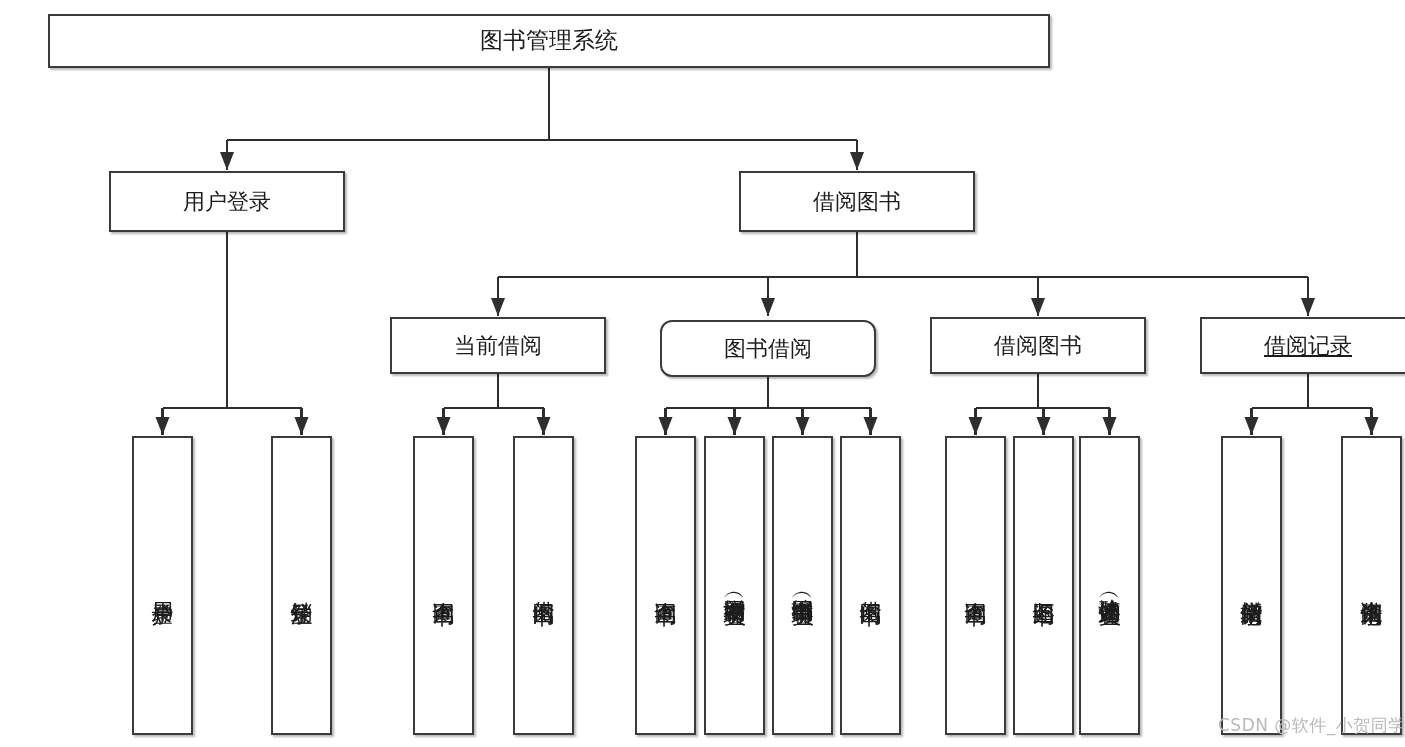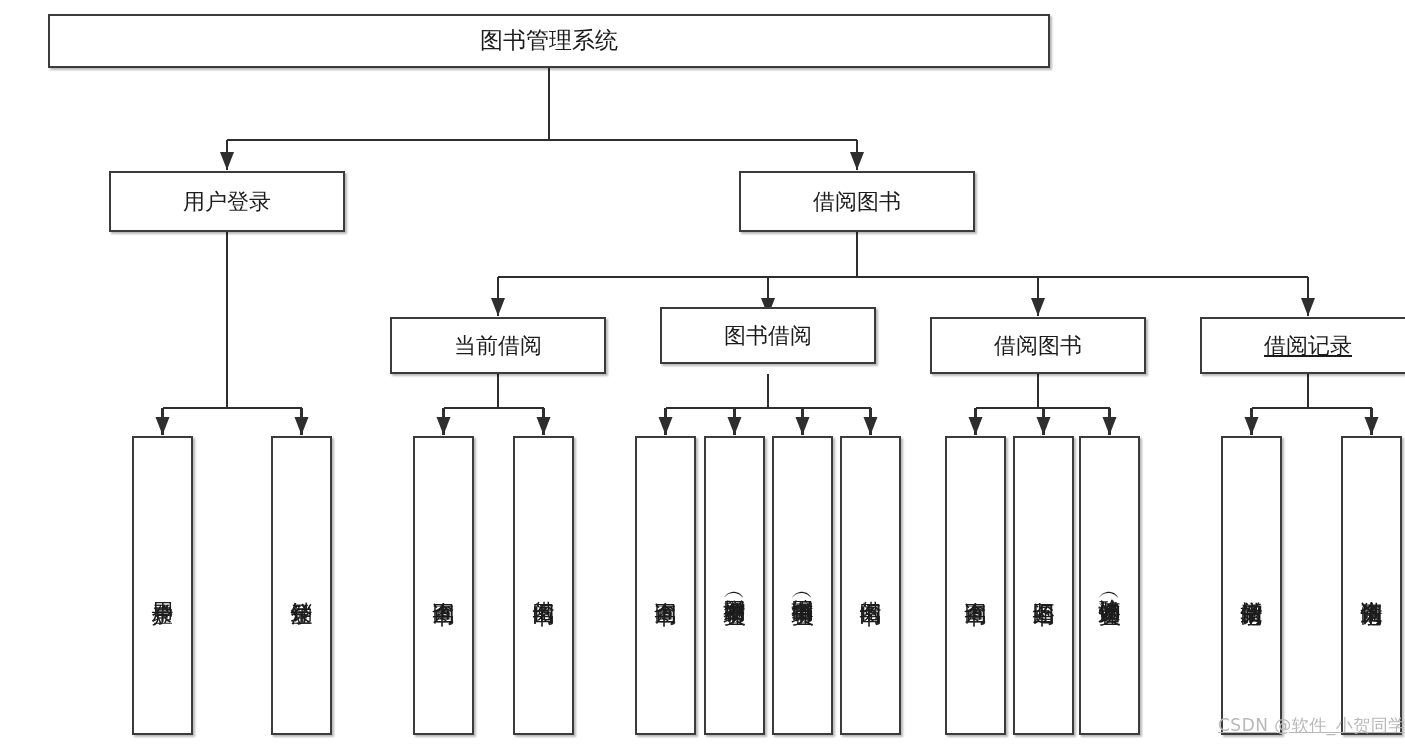--- a/index.html
+++ b/index.html
@@ -134,21 +134,21 @@
       </div>
       <div class="node horiz" style="left: 81px; top: 171px; width: 236px; height: 61px;">
         <span class="label">用户登录</span>
       </div>
       <div class="node horiz" style="left: 711px; top: 171px; width: 236px; height: 61px;">
         <span class="label">借阅图书</span>
       </div>
       <div class="node horiz" style="left: 362px; top: 317px; width: 216px; height: 57px;">
         <span class="label">当前借阅</span>
       </div>
-      <div class="node horiz" style="left: 632px; top: 307px; width: 216px; height: 57px;">
+      <div class="node horiz" style="left: 632px; top: 320px; width: 216px; height: 57px; border-radius: 12px;">
         <span class="label">图书借阅</span>
       </div>
       <div class="node horiz" style="left: 902px; top: 317px; width: 216px; height: 57px;">
         <span class="label">借阅图书</span>
       </div>
       <div class="node horiz" style="left: 1172px; top: 317px; width: 216px; height: 57px; text-decoration: underline;">
         <span class="label">借阅记录</span>
       </div>
       <div class="node vert" style="left: 104px; top: 436px; width: 61px; height: 299px;">
         <span class="label">用户登录</span>
@@ -183,14 +183,14 @@
       <div class="node vert" style="left: 1051px; top: 436px; width: 61px; height: 299px;">
         <span class="label">确认归还（管理员）</span>
       </div>
       <div class="node vert" style="left: 1193px; top: 436px; width: 61px; height: 299px;">
         <span class="label">新增借阅记录</span>
       </div>
       <div class="node vert" style="left: 1313px; top: 436px; width: 61px; height: 299px;">
         <span class="label">查询借阅记录</span>
       </div>
     </div>
-  <div class="watermark" style="left: 1190px; top: 714px; text-decoration: underline;">CSDN @软件_小贺同学</div>
+  <div class="watermark" style="left: 1190px; top: 714px;">CSDN @软件_小贺同学</div>
 </div>
 
 </body></html>

